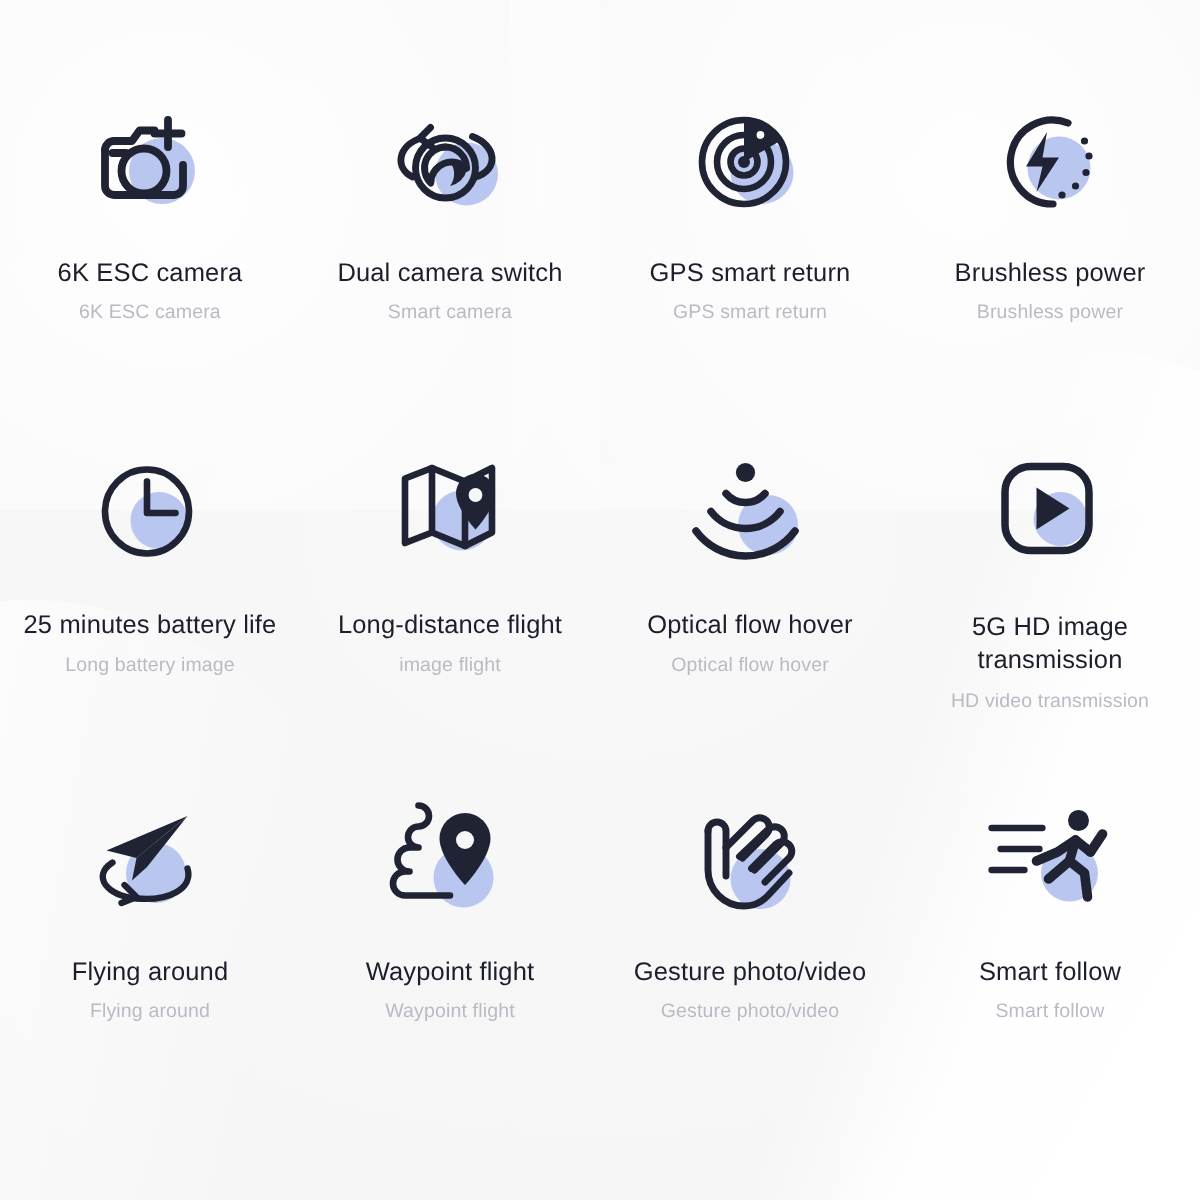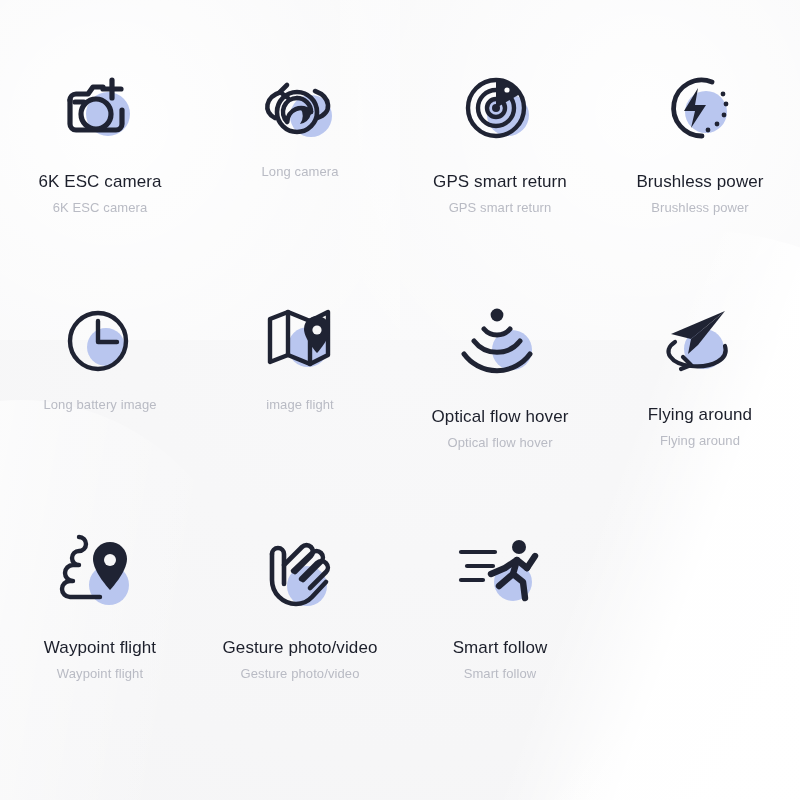--- a/index.html
+++ b/index.html
@@ -125,21 +125,22 @@
             <path d="M60 48 C76 43 74 27 58 21"></path>
             <path d="M30 15 l-7 7 l8 6"></path>
             <circle cx="40" cy="42" r="20"></circle>
             <path d="M40 28 a14 14 0 0 1 14 14"></path>
             <path d="M40 28 a14 14 0 0 0 -9.8 24 a14 14 0 0 1 23.8 -10"></path>
           </g>
           <path d="M40 28 a14 14 0 0 1 14 14 a14 14 0 0 0 -14 -14 z" fill="#1f2333"></path>
           <path d="M43 38 a12 12 0 0 1 11 6 a14 14 0 0 1 -11 10 a13 13 0 0 0 0 -16 z" fill="#1f2333"></path>
         </svg>
       </div>
-      <div class="subtitle">Long camera</div>
+      <div class="title">Dual camera switch</div>
+      <div class="subtitle">Smart camera</div>
     </div>
 
     <div class="cell">
       <div class="icon-wrap">
         <svg width="80" height="80" viewBox="0 0 80 80">
           <circle cx="48" cy="47" r="21" fill="#b9c6ef"></circle>
           <g fill="none" stroke="#1f2333" stroke-width="4.4" stroke-linecap="round">
             <circle cx="36" cy="40" r="28"></circle>
             <circle cx="36" cy="40" r="18"></circle>
             <circle cx="36" cy="40" r="9"></circle>
@@ -173,55 +174,68 @@
     </div>
 
     <div class="cell r2">
       <div class="icon-wrap">
         <svg width="80" height="80" viewBox="0 0 80 80">
           <circle cx="46" cy="46" r="19" fill="#b9c6ef"></circle>
           <circle cx="38" cy="40" r="28" fill="none" stroke="#1f2333" stroke-width="4.4"></circle>
           <path d="M38 20 v21 h19" fill="none" stroke="#1f2333" stroke-width="4.4" stroke-linecap="round" stroke-linejoin="round"></path>
         </svg>
       </div>
+      <div class="title">25 minutes battery life</div>
       <div class="subtitle">Long battery image</div>
     </div>
 
     <div class="cell r2">
       <div class="icon-wrap">
         <svg width="80" height="76" viewBox="0 0 80 76">
           <circle cx="48" cy="44" r="20" fill="#b9c6ef"></circle>
           <g fill="none" stroke="#1f2333" stroke-width="4.4" stroke-linecap="round" stroke-linejoin="round">
             <path d="M10 16 L28 9 L50 18 L68 9 L68 52 L50 61 L28 52 L10 59 Z"></path>
             <path d="M28 9 L28 52"></path>
             <path d="M50 18 L50 61"></path>
           </g>
           <path d="M44 26 a13 13 0 0 1 26 0 c0 10 -13 24 -13 24 s-13 -14 -13 -24 z" fill="#1f2333"></path>
           <circle cx="57" cy="27" r="4.6" fill="#f6f6f7"></circle>
         </svg>
       </div>
+      <div class="title">Long-distance flight</div>
       <div class="subtitle">image flight</div>
     </div>
 
     <div class="cell r2">
       <div class="icon-wrap">
         <svg width="86" height="72" viewBox="0 0 86 72">
           <circle cx="55" cy="45" r="20" fill="#b9c6ef"></circle>
           <circle cx="40" cy="10" r="6.4" fill="#1f2333"></circle>
           <g fill="none" stroke="#1f2333" stroke-width="5" stroke-linecap="round">
             <path d="M27 24 a17 17 0 0 0 26 0"></path>
             <path d="M17 36 a29 29 0 0 0 46 0"></path>
             <path d="M7 49 a41 41 0 0 0 66 0"></path>
           </g>
         </svg>
       </div>
       <div class="title">Optical flow hover</div>
       <div class="subtitle">Optical flow hover</div>
     </div>
 
+    <div class="cell r2">
+      <div class="icon-wrap">
+        <svg width="76" height="76" viewBox="0 0 76 76">
+          <circle cx="45" cy="43" r="18" fill="#b9c6ef"></circle>
+          <rect x="8" y="8" width="56" height="56" rx="17" fill="none" stroke="#1f2333" stroke-width="5"></rect>
+          <path d="M29 22 L51 36 L29 50 Z" fill="#1f2333"></path>
+        </svg>
+      </div>
+      <div class="title wrap">5G HD image transmission</div>
+      <div class="subtitle">HD video transmission</div>
+    </div>
 
     <div class="cell">
       <div class="icon-wrap">
         <svg width="86" height="80" viewBox="0 0 86 80">
           <circle cx="47" cy="48" r="20" fill="#b9c6ef"></circle>
           <g fill="none" stroke="#1f2333" stroke-width="4.2" stroke-linecap="round" stroke-linejoin="round">
             <path d="M18 41 C4 50 14 63 34 65 C56 67 72 58 68 45"></path>
             <path d="M26 56 l8 8 l-10 4"></path>
           </g>
           <path d="M68 10 L14 33 L34 38 Z" fill="#1f2333"></path>

